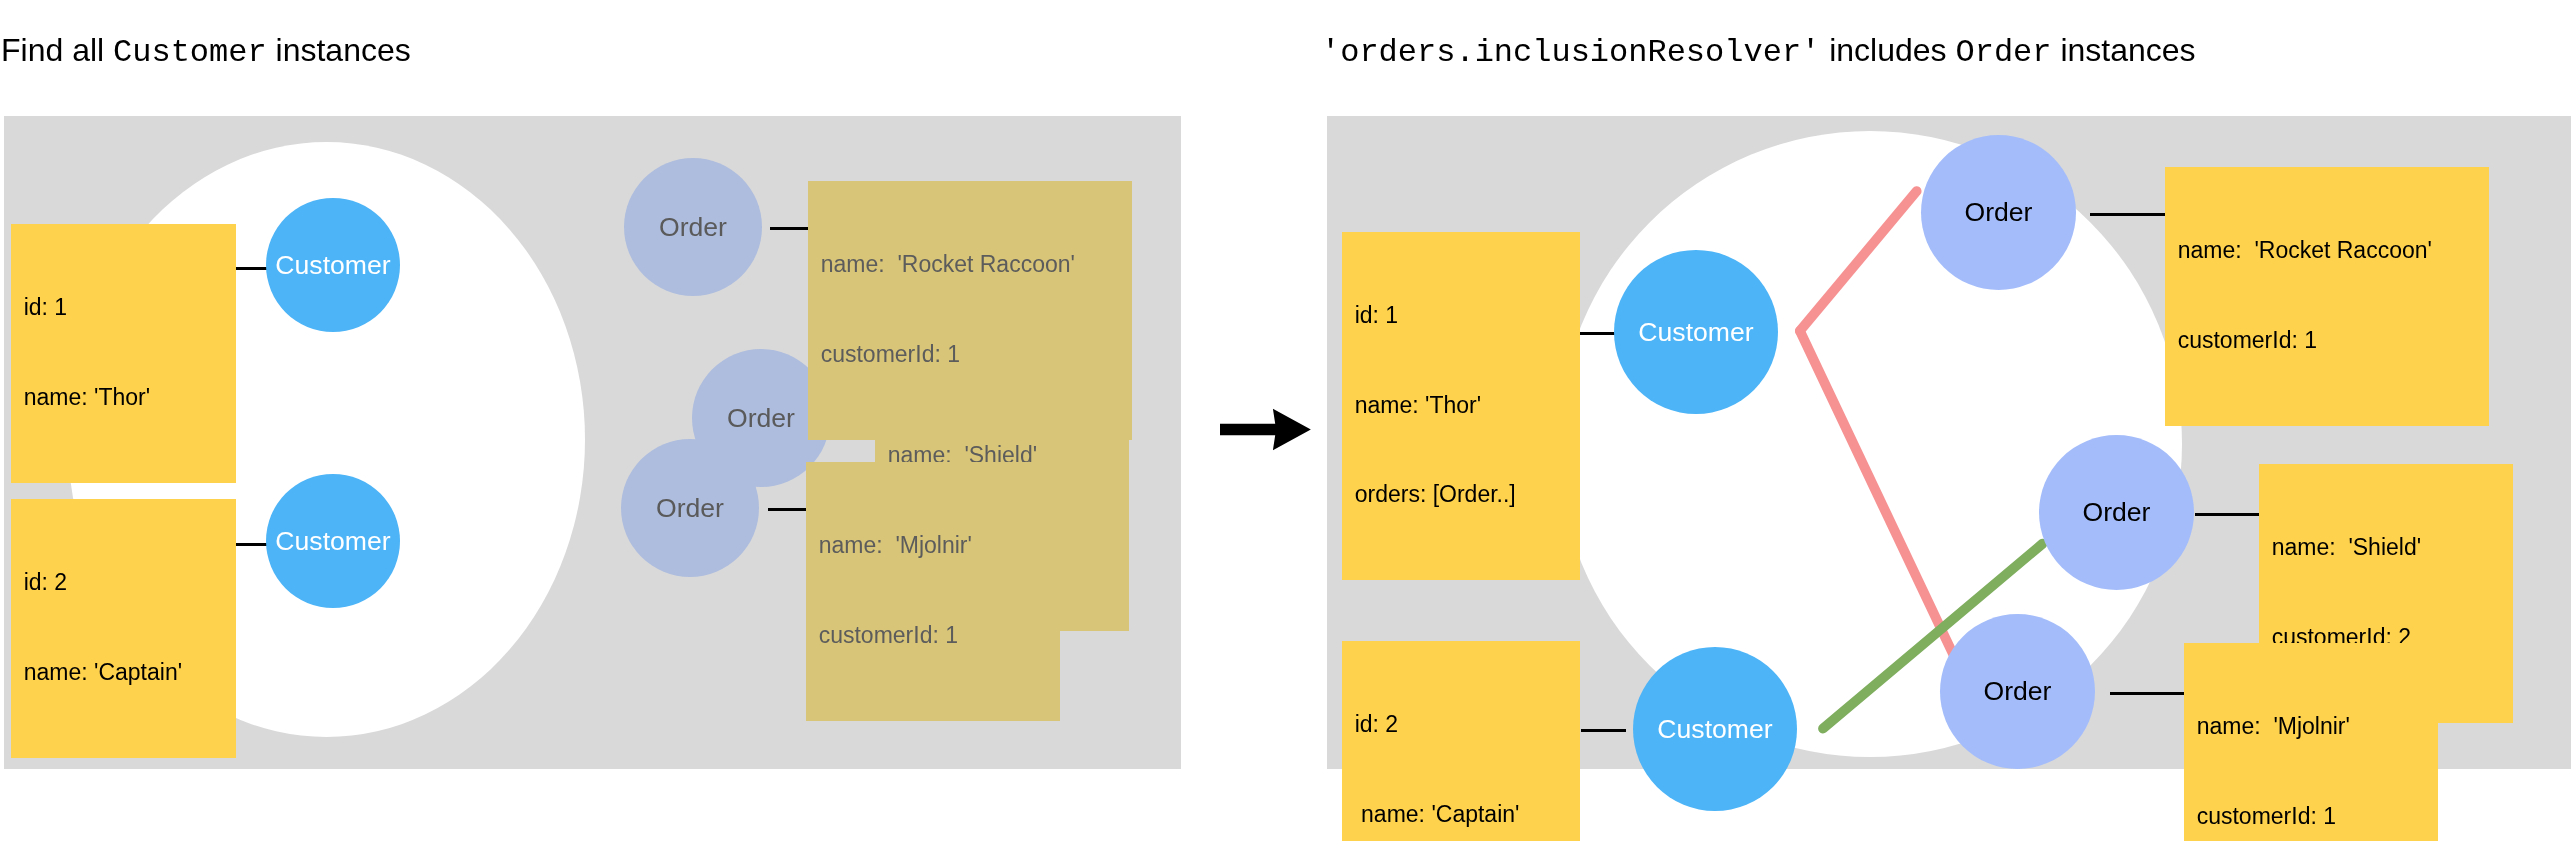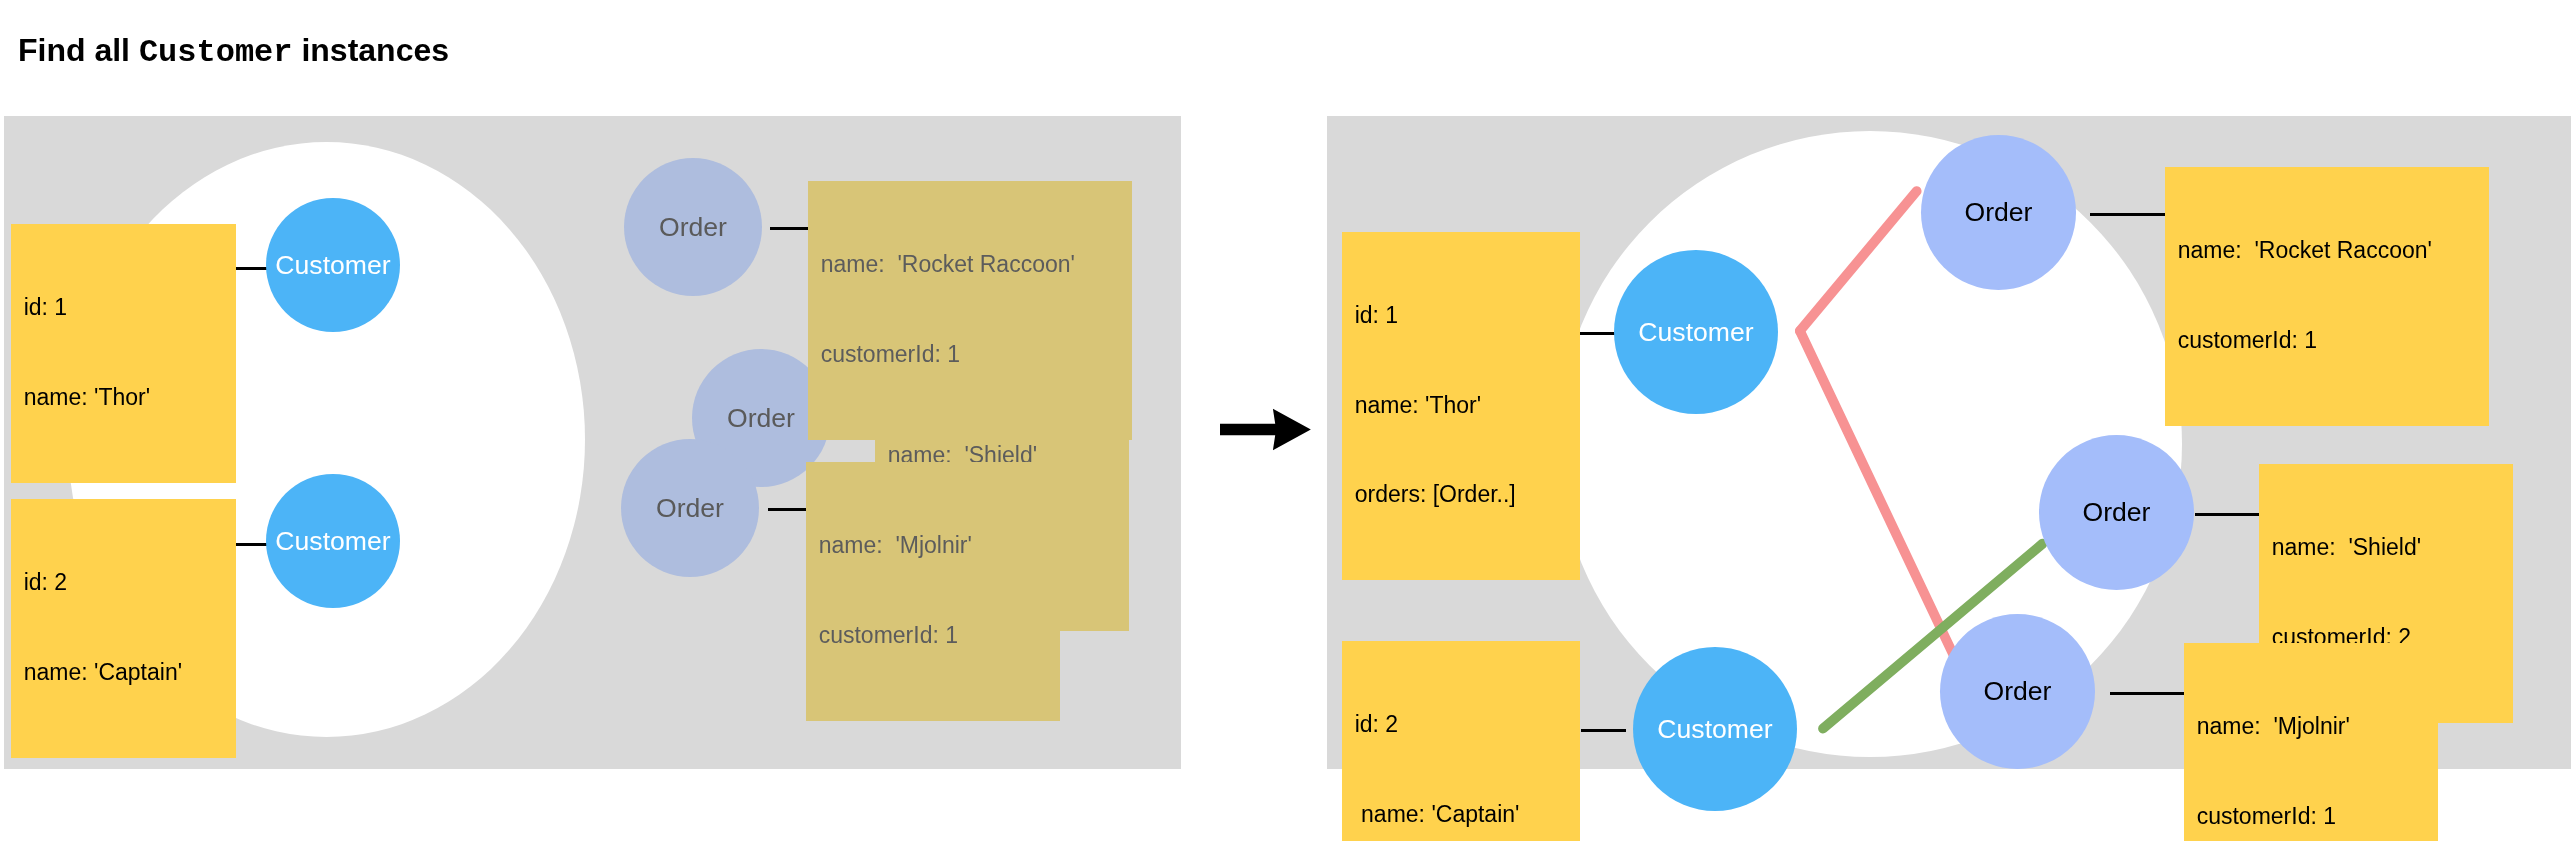--- a/index.html
+++ b/index.html
@@ -62,24 +62,27 @@
 
   .edge-svg { position: absolute; left: 0; top: 0; overflow: visible; }
 
   .arrow-wrap { position: absolute; }
 </style>
 </head>
 <body>
 
 <div id="stage">
 
-  <div class="panel-title" style="left:18px; top:32px;font-weight:bold;">
+  <div class="panel-title" style="left:1px; top:32px;">
     <span>Find all </span><span class="mono">Customer</span><span> instances</span>
   </div>
 
+  <div class="panel-title" style="left:1321px; top:32px;">
+    <span class="mono">'orders.inclusionResolver'</span><span> includes </span><span class="mono">Order</span><span> instances</span>
+  </div>
 
   <div class="panel" style="left:4px; top:116px; width:1177px; height:653px;">
 
     <div class="halo" style="left:64px; top:26px; width:517px; height:595px;"></div>
 
     <div class="connector" style="left:230px; top:151px; width:35px;"></div>
     <div class="connector" style="left:230px; top:427px; width:35px;"></div>
     <div class="connector" style="left:766px; top:111px; width:38px;"></div>
     <div class="connector" style="left:834px; top:302px; width:38px;"></div>
     <div class="connector" style="left:764px; top:392px; width:38px;"></div>

